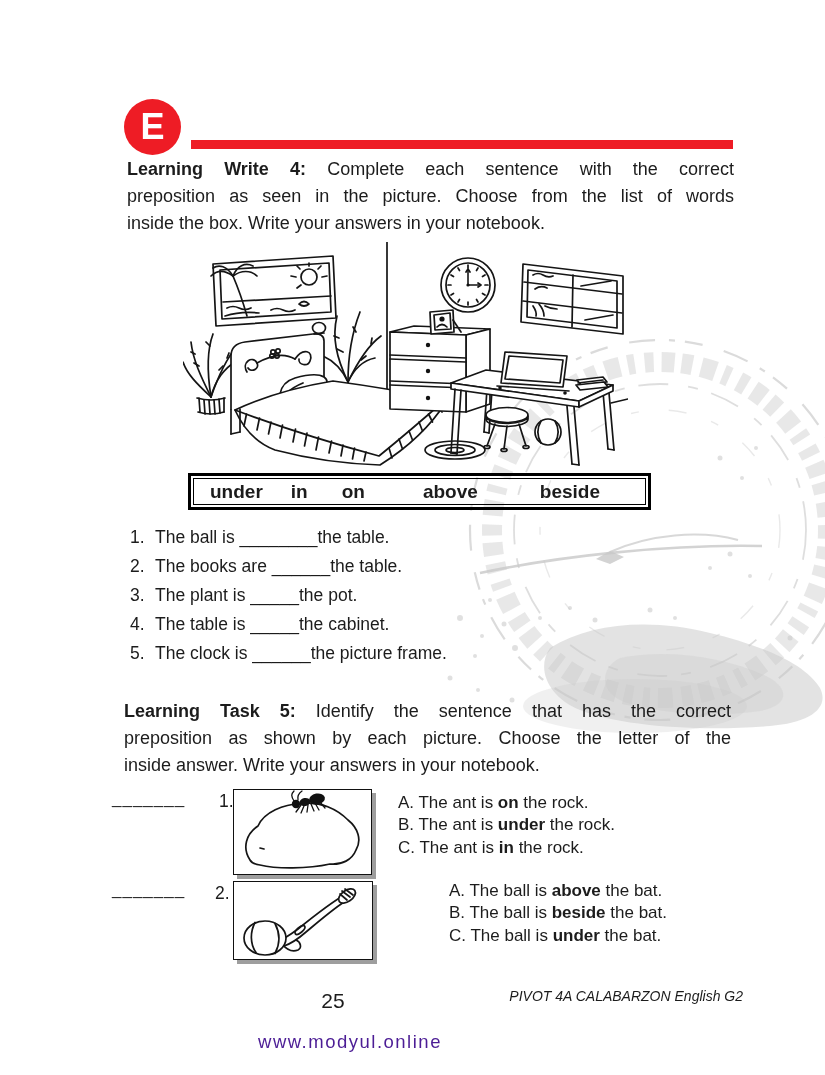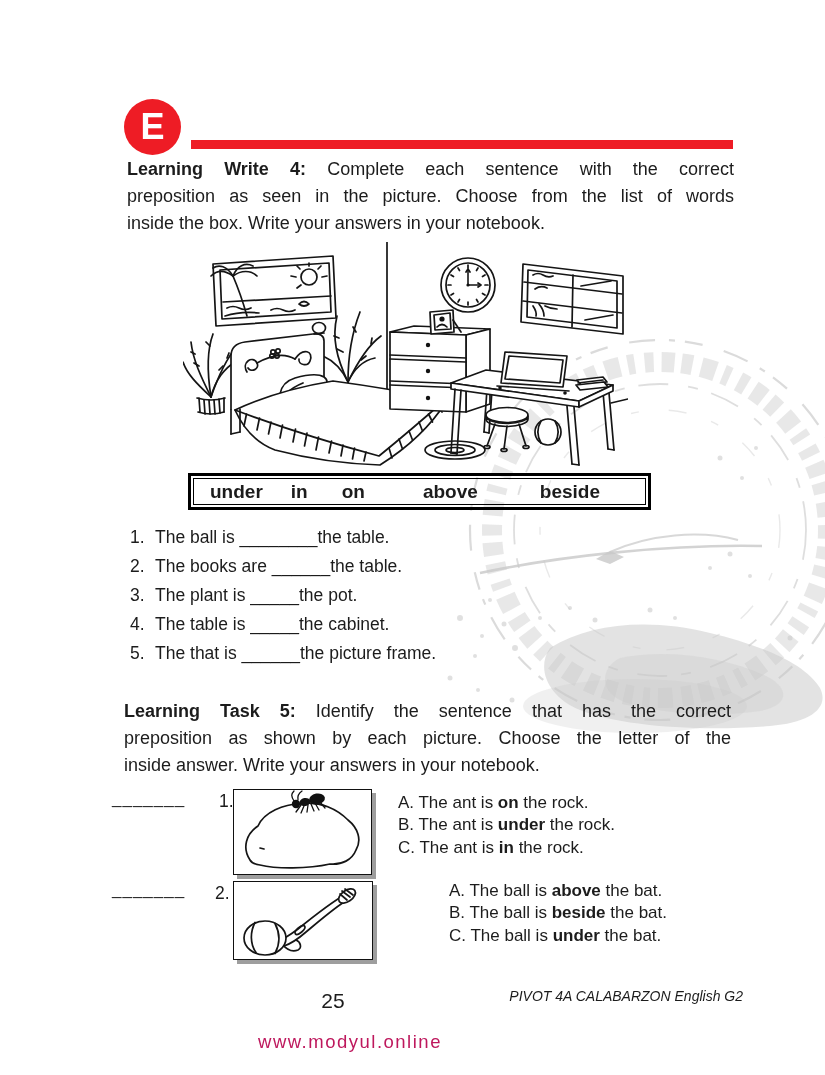--- a/index.html
+++ b/index.html
@@ -31,21 +31,21 @@
   
   .ansblank{font-size:17px;letter-spacing:1px;}
   .qnum{font-size:17.5px;}
   .imgbox{background:#fff;border:1.7px solid #111;box-shadow:4px 4px 0 #9e9e9e;}
   .opts{font-size:17px;line-height:22.4px;}
   .opts b{font-weight:bold;}
   
   .pageno{left:0;top:989px;width:666px;text-align:center;font-size:21px;}
   .edition{right:82px;top:988px;font-size:14px;font-style:italic;}
   .site{left:0;top:1031px;width:700px;text-align:center;font-size:18.5px;
-        letter-spacing:1.5px;color:#be185d;}
+        letter-spacing:1.5px;color:#4c1d95;}
   svg{display:block;}
   .ink{stroke:#151515;fill:none;stroke-width:1.7;stroke-linecap:round;stroke-linejoin:round;}
   .inkfill{stroke:#151515;fill:#fff;stroke-width:1.7;stroke-linejoin:round;}
   .solid{fill:#111;stroke:none;}
 </style>
 </head>
 <body>
 
 <div class="page">
 
@@ -320,21 +320,21 @@
       <span class="wb3">above</span>
       <span class="wb4">beside</span>
     </div>
   </div>
 
   <div class="layer list4">
     <div><span class="num">1.</span><span>The ball is ________the table.</span></div>
     <div><span class="num">2.</span><span>The books are ______the table.</span></div>
     <div><span class="num">3.</span><span>The plant is _____the pot.</span></div>
     <div><span class="num">4.</span><span>The table is _____the cabinet.</span></div>
-    <div><span class="num">5.</span><span>The that is ______the picture frame.</span></div>
+    <div><span class="num">5.</span><span>The clock is ______the picture frame.</span></div>
   </div>
 
   <div class="layer para p5">
     <div class="jline"><b>Learning Task 5:</b><span> Identify the sentence that has the correct</span></div>
     <div class="jline">preposition as shown by each picture. Choose the letter of the</div>
     <div class="jlast">inside answer. Write your answers in your notebook.</div>
   </div>
 
   <div class="layer ansblank" style="left:112px;top:789px;">_______</div>
   <div class="layer qnum" style="left:219px;top:791px;">1.</div>

